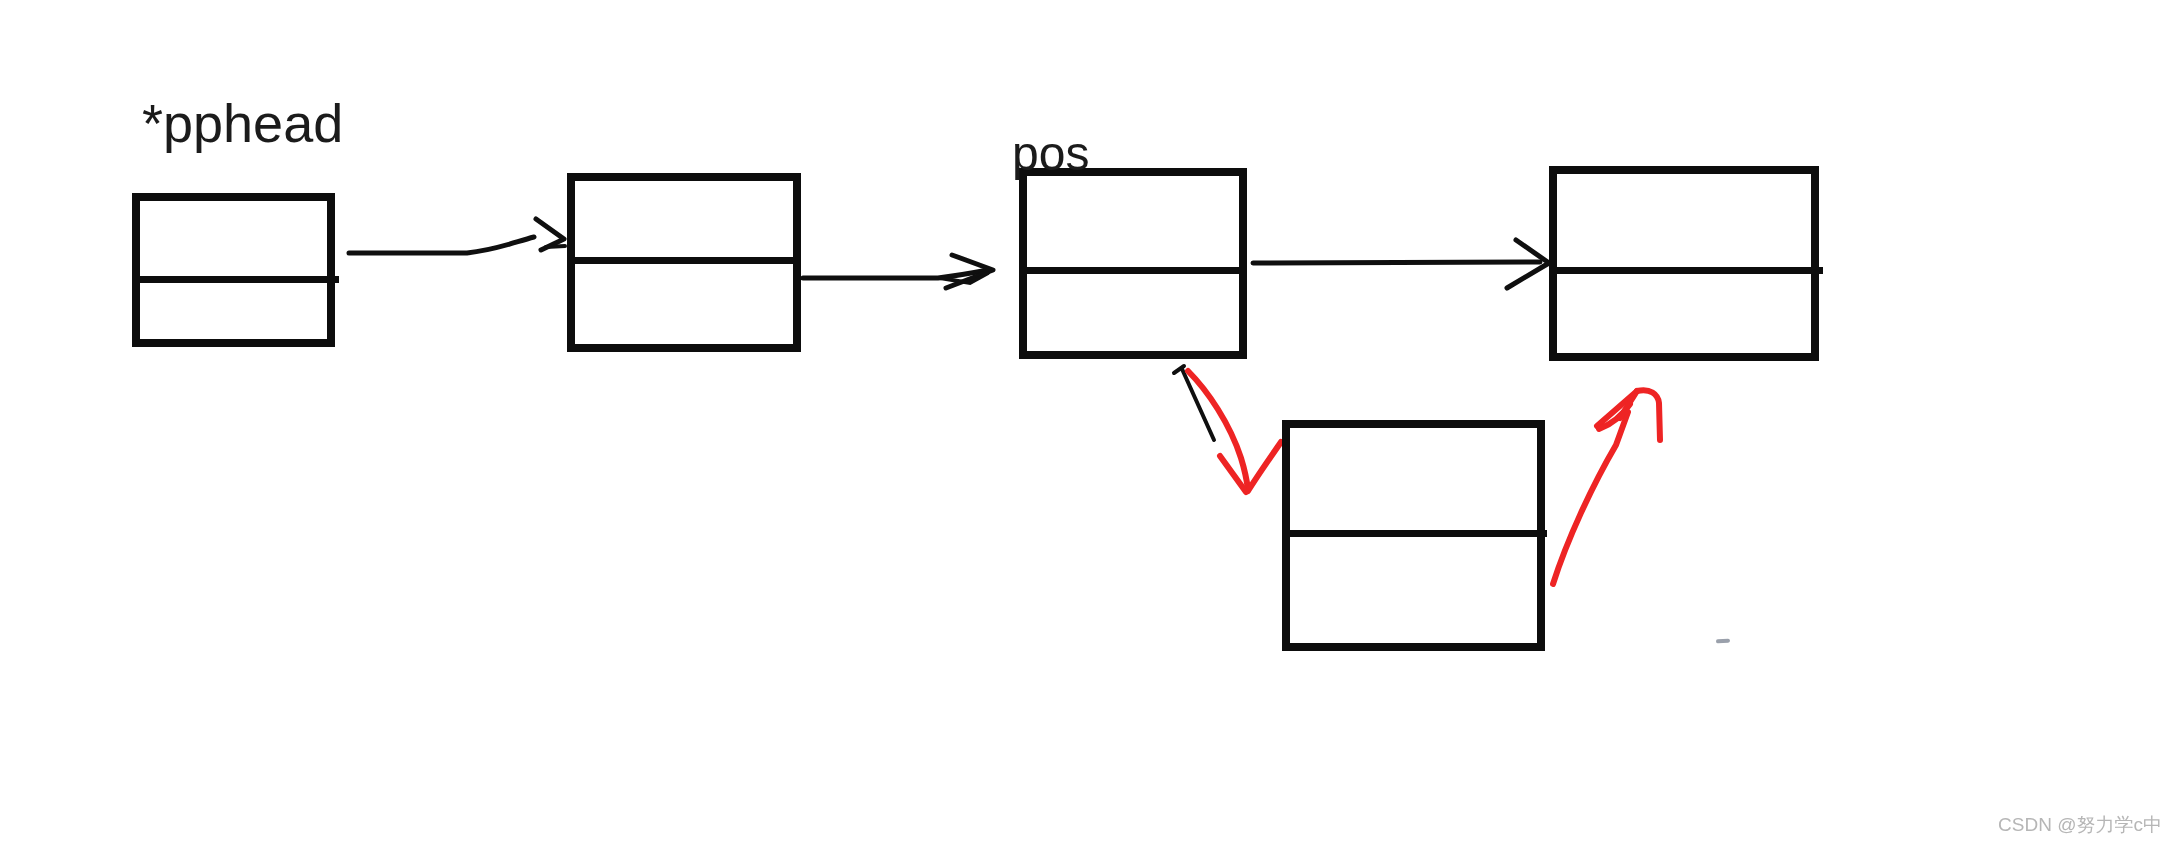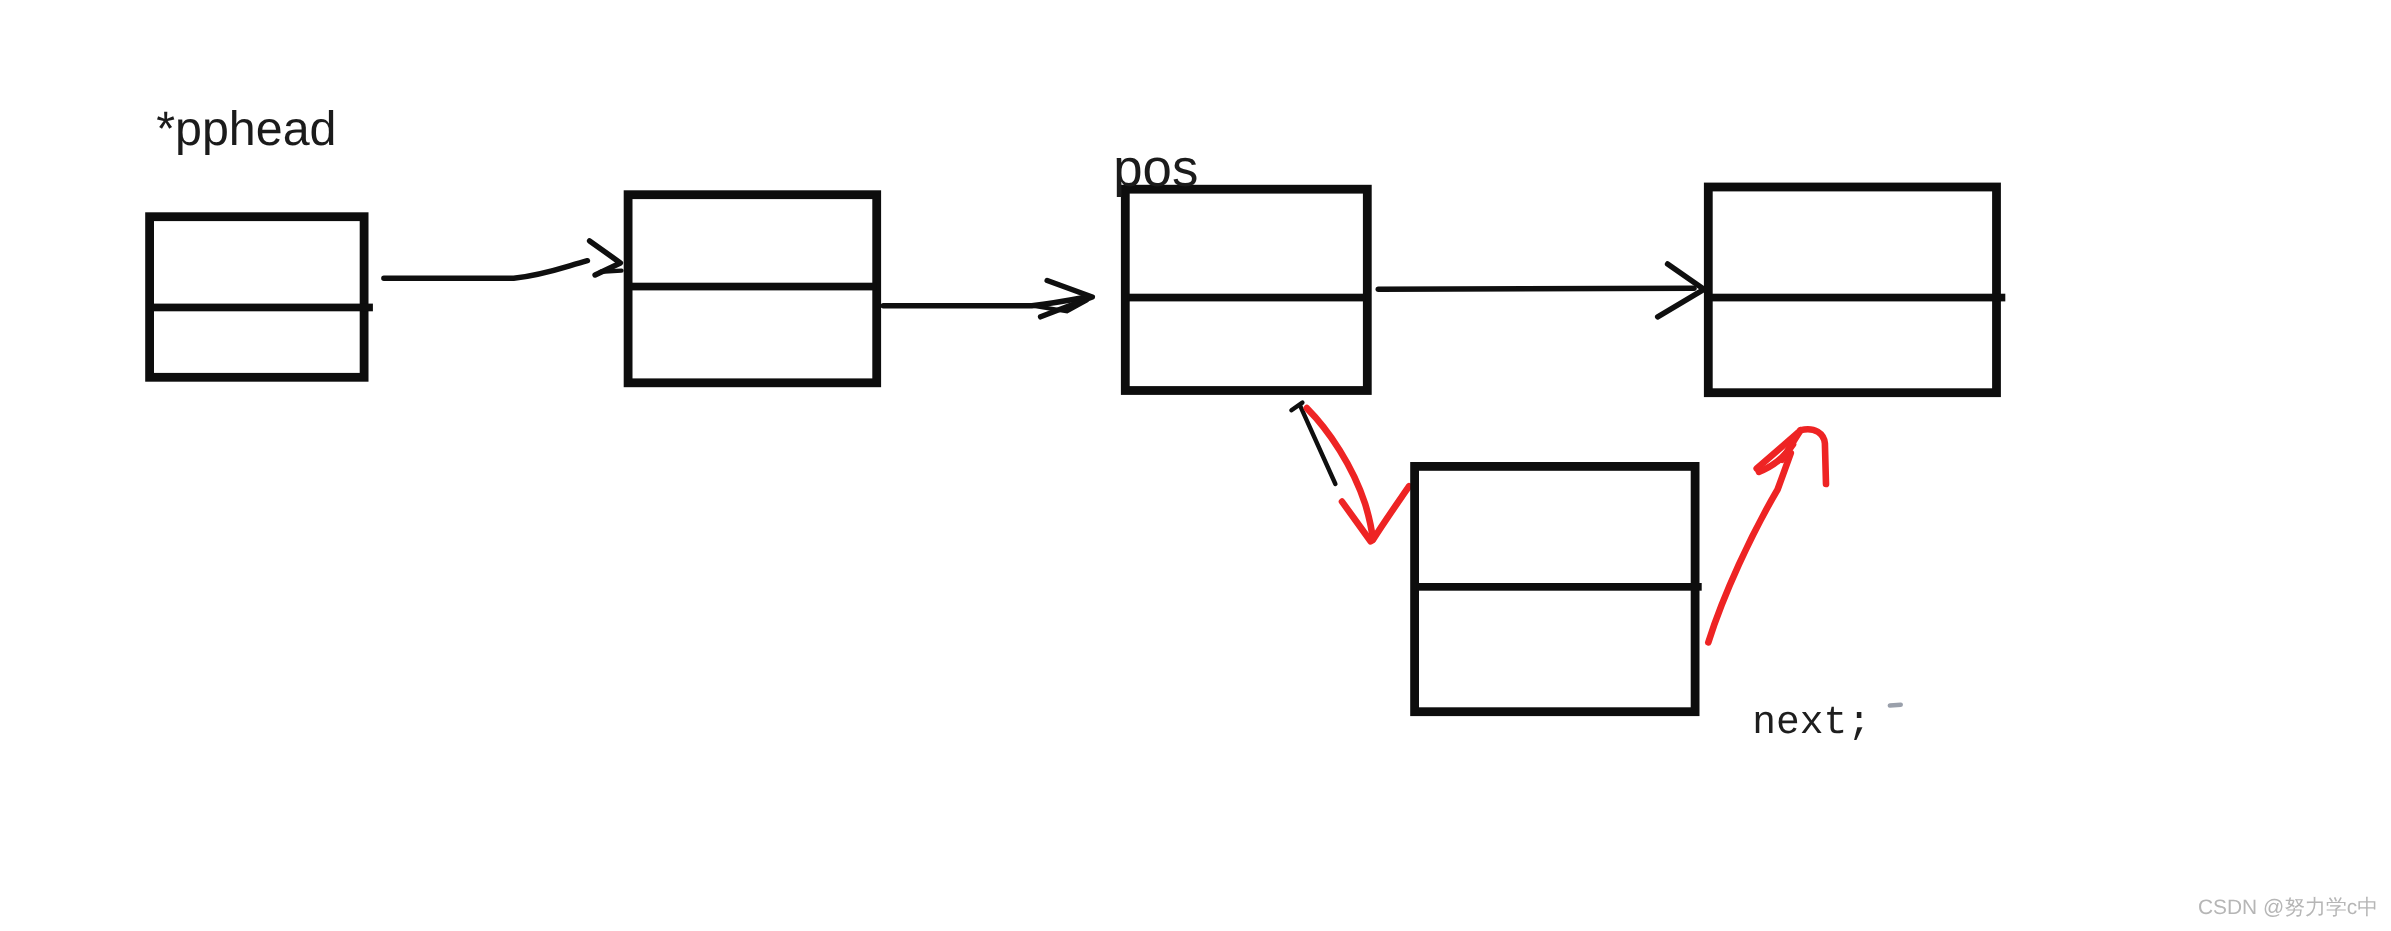--- a/index.html
+++ b/index.html
@@ -24,21 +24,21 @@
     height:7px;
     background:#0d0d0d;
   }
   
   .lbl{
     position:absolute;
     color:#1b1b1b;
     white-space:nowrap;
     line-height:1;
   }
-  .lbl-pphead{left:142px;top:96px;font-size:44px;}
+  .lbl-pphead{left:142px;top:96px;font-size:54px;}
   .lbl-pos{left:1012px;top:130px;font-size:48px;}
   .lbl-newnode{left:1300px;top:726px;font-size:44px;}
   
   .code{
     position:absolute;
     left:1593px;
     top:522px;
     font-family:"Liberation Mono", monospace;
     font-size:36px;
     line-height:54px;
@@ -139,20 +139,19 @@
   </div>
 
   <div class="nodebox" style="left:1282px;top:420px;width:263px;height:231px;">
     <div class="divider" style="top:102px;right:-10px;"></div>
   </div>
 
   <div class="lbl lbl-pphead">*pphead</div>
   <div class="lbl lbl-pos">pos</div>
 
   <div class="code">
-    <div class="code-line"><span class="seg-ink">next;</span></div>
     
   </div>
   <div class="stray-mark"></div>
 
   <div class="watermark">CSDN @努力学c中</div>
 
 </div>
 
 </body></html>

